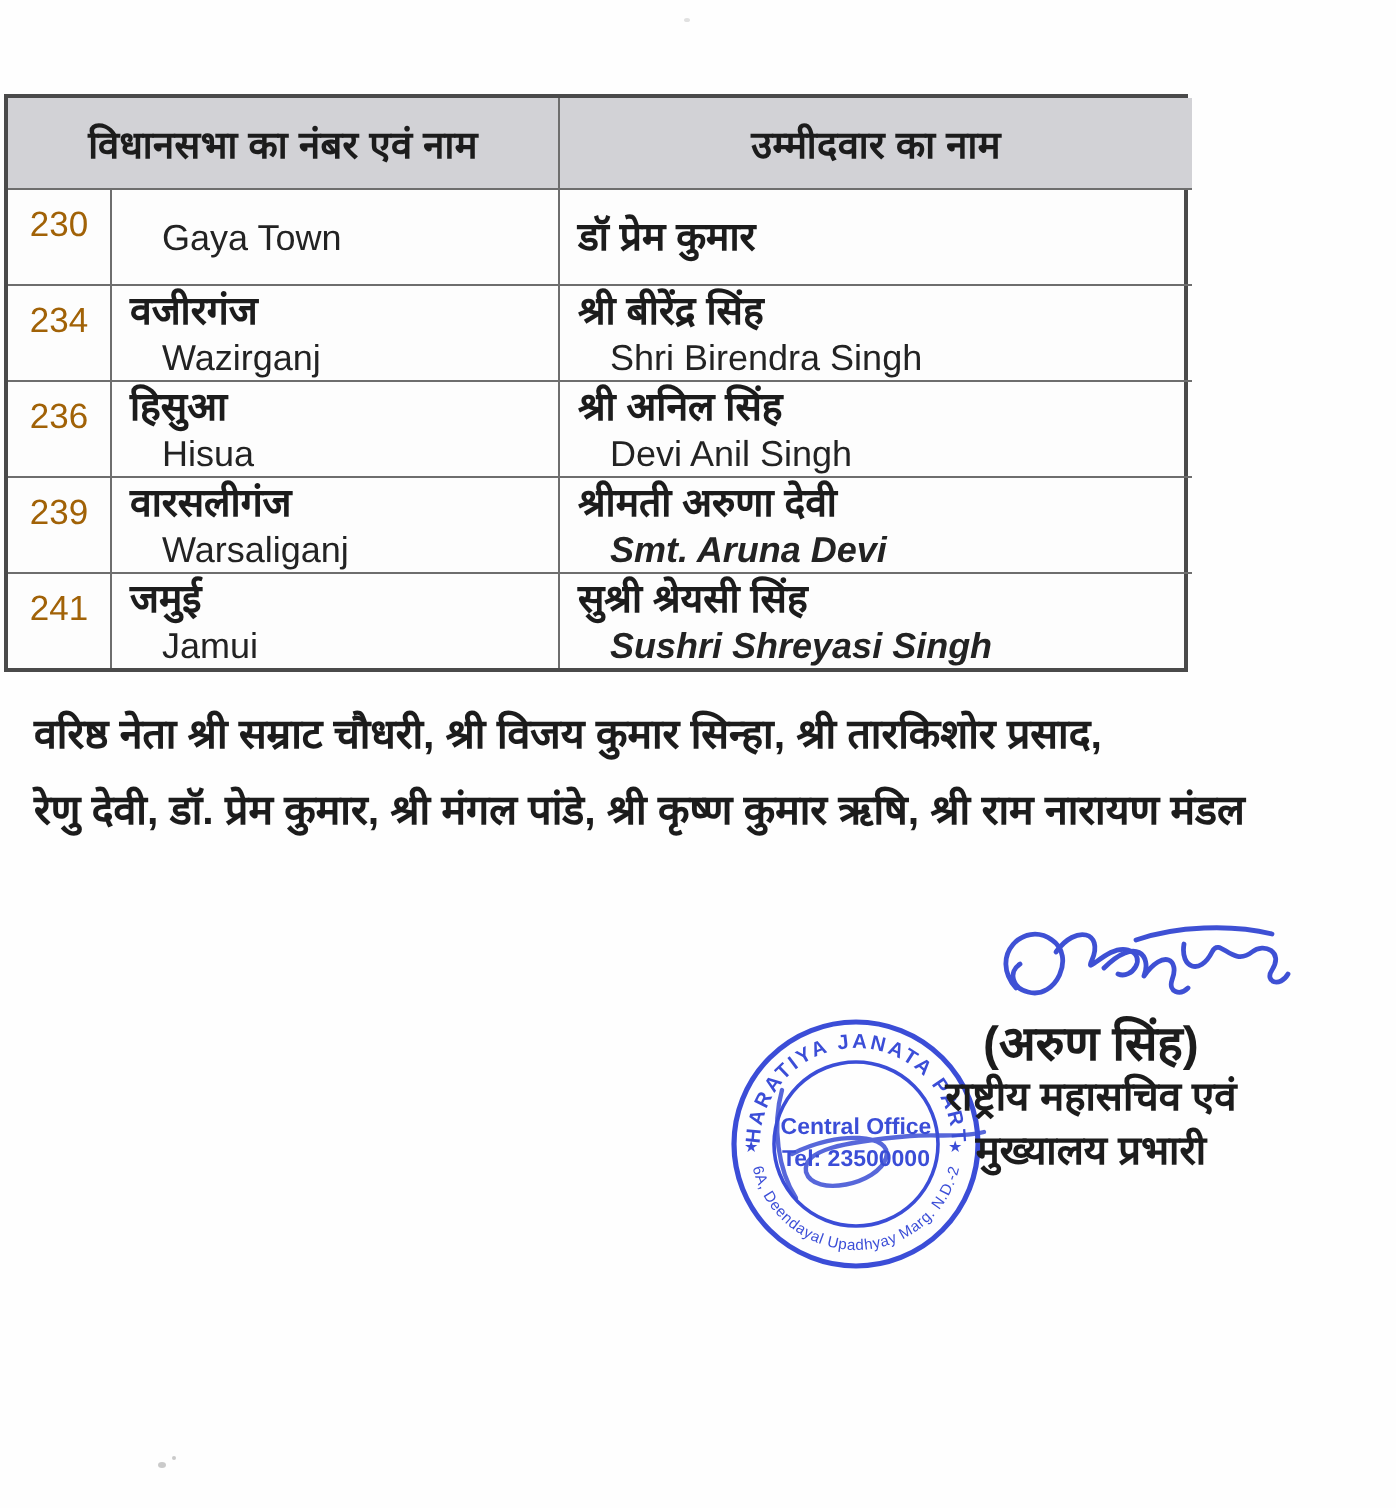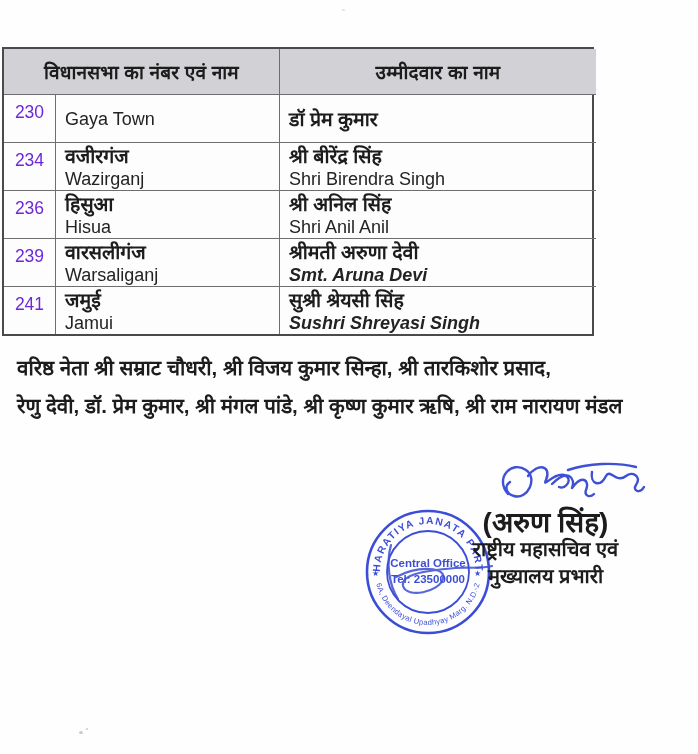--- a/index.html
+++ b/index.html
@@ -16,32 +16,32 @@
     border:2px solid #4a4a4a;box-sizing:border-box;background:#fdfdfd;
   }
   .cell{border-left:1.5px solid #6e6e6e;border-top:1.5px solid #6e6e6e;box-sizing:border-box;overflow:hidden;}
   .no-l{border-left:none;}
   .no-t{border-top:none;}
   .hcell{
     background:#d2d2d6;display:flex;align-items:center;justify-content:center;
     font-weight:bold;font-size:19px;letter-spacing:.2px;
   }
   .hc1{grid-column:1/3;}
-  .numcell{display:flex;justify-content:center;padding-top:7px;font-size:17.5px;color:#6d28d9;}
+  .numcell{display:flex;justify-content:center;padding-top:7px;font-size:17.5px;color:#a16207;}
   .namecell{padding:2px 6px 0 9px;display:flex;flex-direction:column;justify-content:center;}
   .line-hi{font-size:19.5px;font-weight:600;line-height:23px;}
-  .line-en{font-size:18px;line-height:23px;color:#232323;}
+  .line-en{font-size:18px;line-height:23px;color:#232323;margin-left:16px;}
   .bold-en{font-weight:bold;font-style:italic;}
   
   .note{position:absolute;left:5px;top:349px;width:676px;font-size:20.5px;font-weight:600;}
   .note-line{line-height:37.5px;white-space:nowrap;margin-left:12px;}
   
   .sig-svg{position:absolute;left:492px;top:458px;width:158px;height:58px;}
   .sig-block{position:absolute;left:428px;top:510px;width:235px;text-align:center;}
-  .sig-name{font-size:28px;font-weight:bold;line-height:26px;}
+  .sig-name{font-size:24px;font-weight:bold;line-height:26px;}
   .sig-title{font-size:20px;font-weight:600;line-height:27px;}
   
   .stamp{position:absolute;left:361px;top:505px;width:134px;height:134px;opacity:.92;}
   
   .speck{position:absolute;border-radius:50%;background:#8b8b8b;opacity:.45;}
   .speck1{left:79px;top:731px;width:4px;height:3px;}
   .speck2{left:86px;top:728px;width:2px;height:2px;}
   .speck3{left:342px;top:9px;width:3px;height:2px;opacity:.25;}
 </style>
 </head>
@@ -71,21 +71,21 @@
       <div class="line-en">Shri Birendra Singh</div>
     </div>
 
     <div class="cell no-l numcell">236</div>
     <div class="cell namecell">
       <div class="line-hi">हिसुआ</div>
       <div class="line-en">Hisua</div>
     </div>
     <div class="cell namecell">
       <div class="line-hi">श्री अनिल सिंह</div>
-      <div class="line-en">Shri Anil Anil</div>
+      <div class="line-en">Devi Anil Singh</div>
     </div>
 
     <div class="cell no-l numcell">239</div>
     <div class="cell namecell">
       <div class="line-hi">वारसलीगंज</div>
       <div class="line-en">Warsaliganj</div>
     </div>
     <div class="cell namecell">
       <div class="line-hi">श्रीमती अरुणा देवी</div>
       <div class="line-en bold-en">Smt. Aruna Devi</div>

